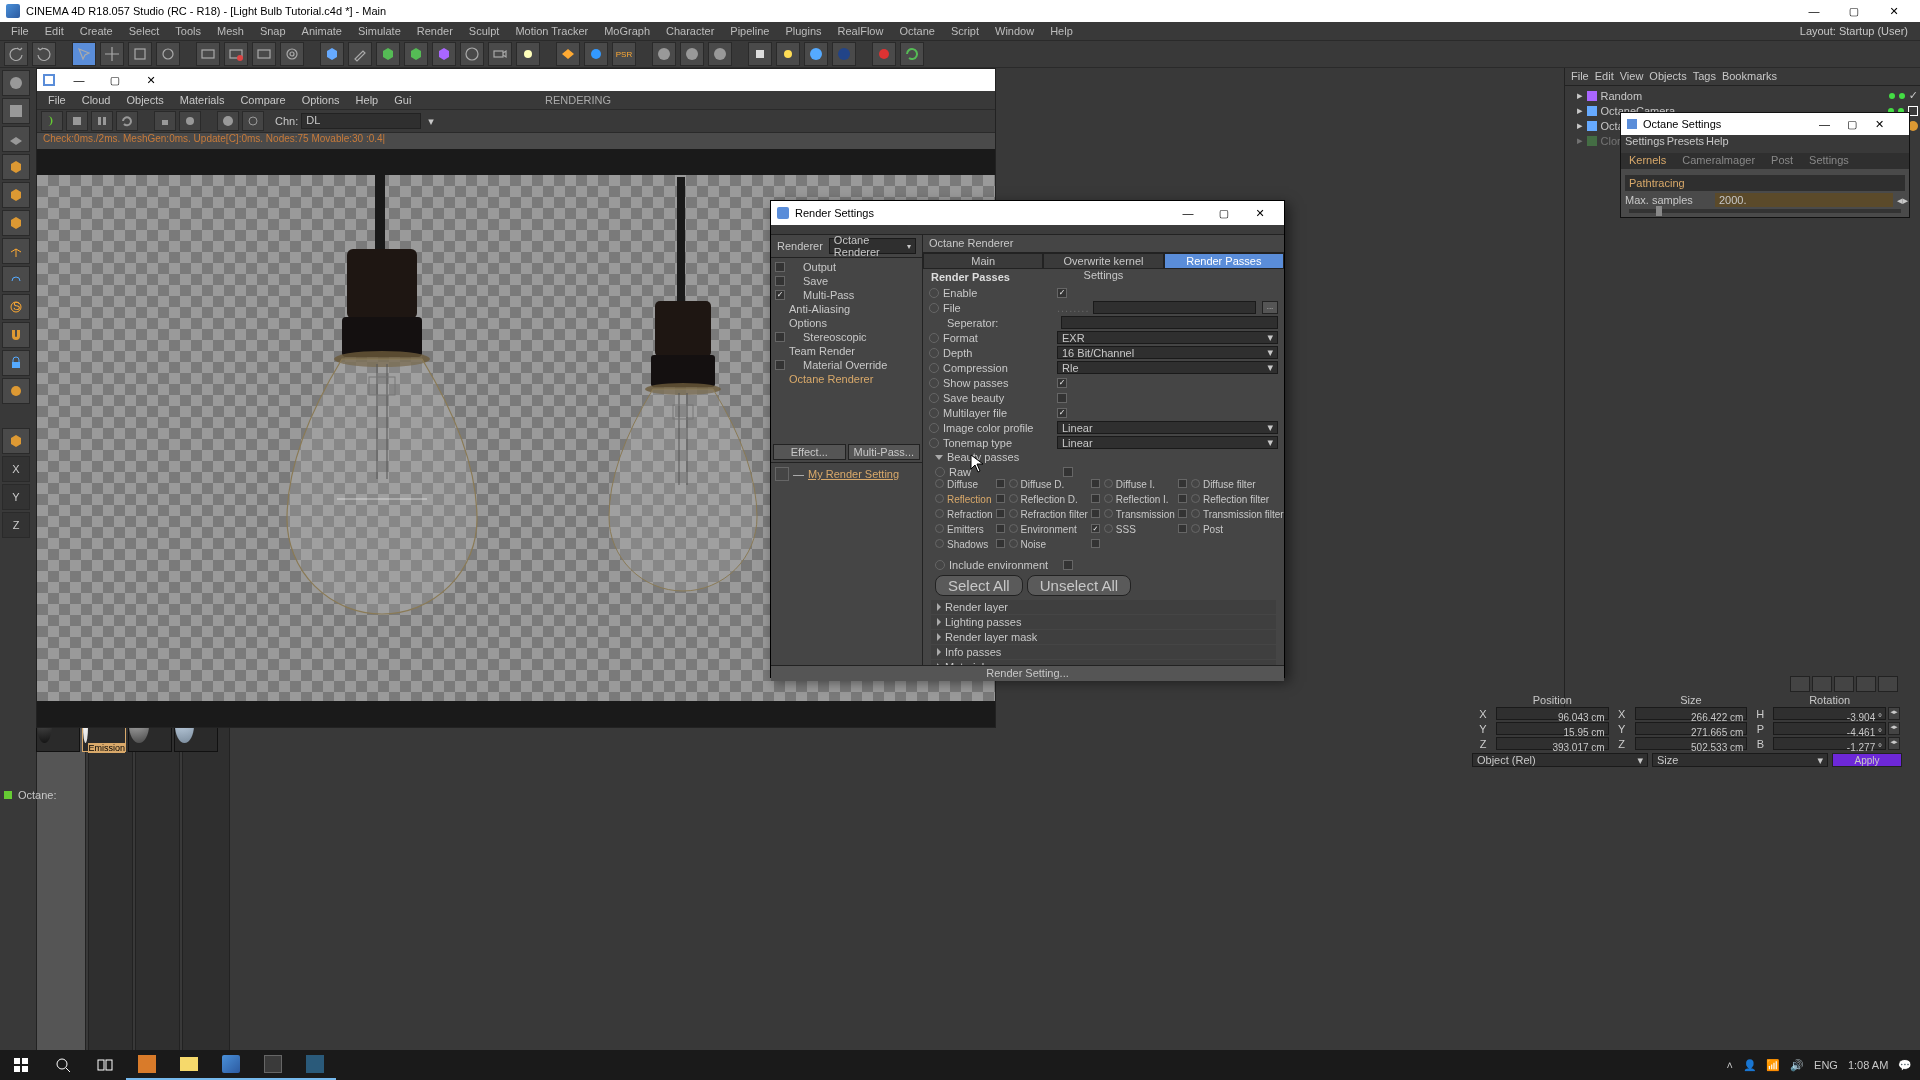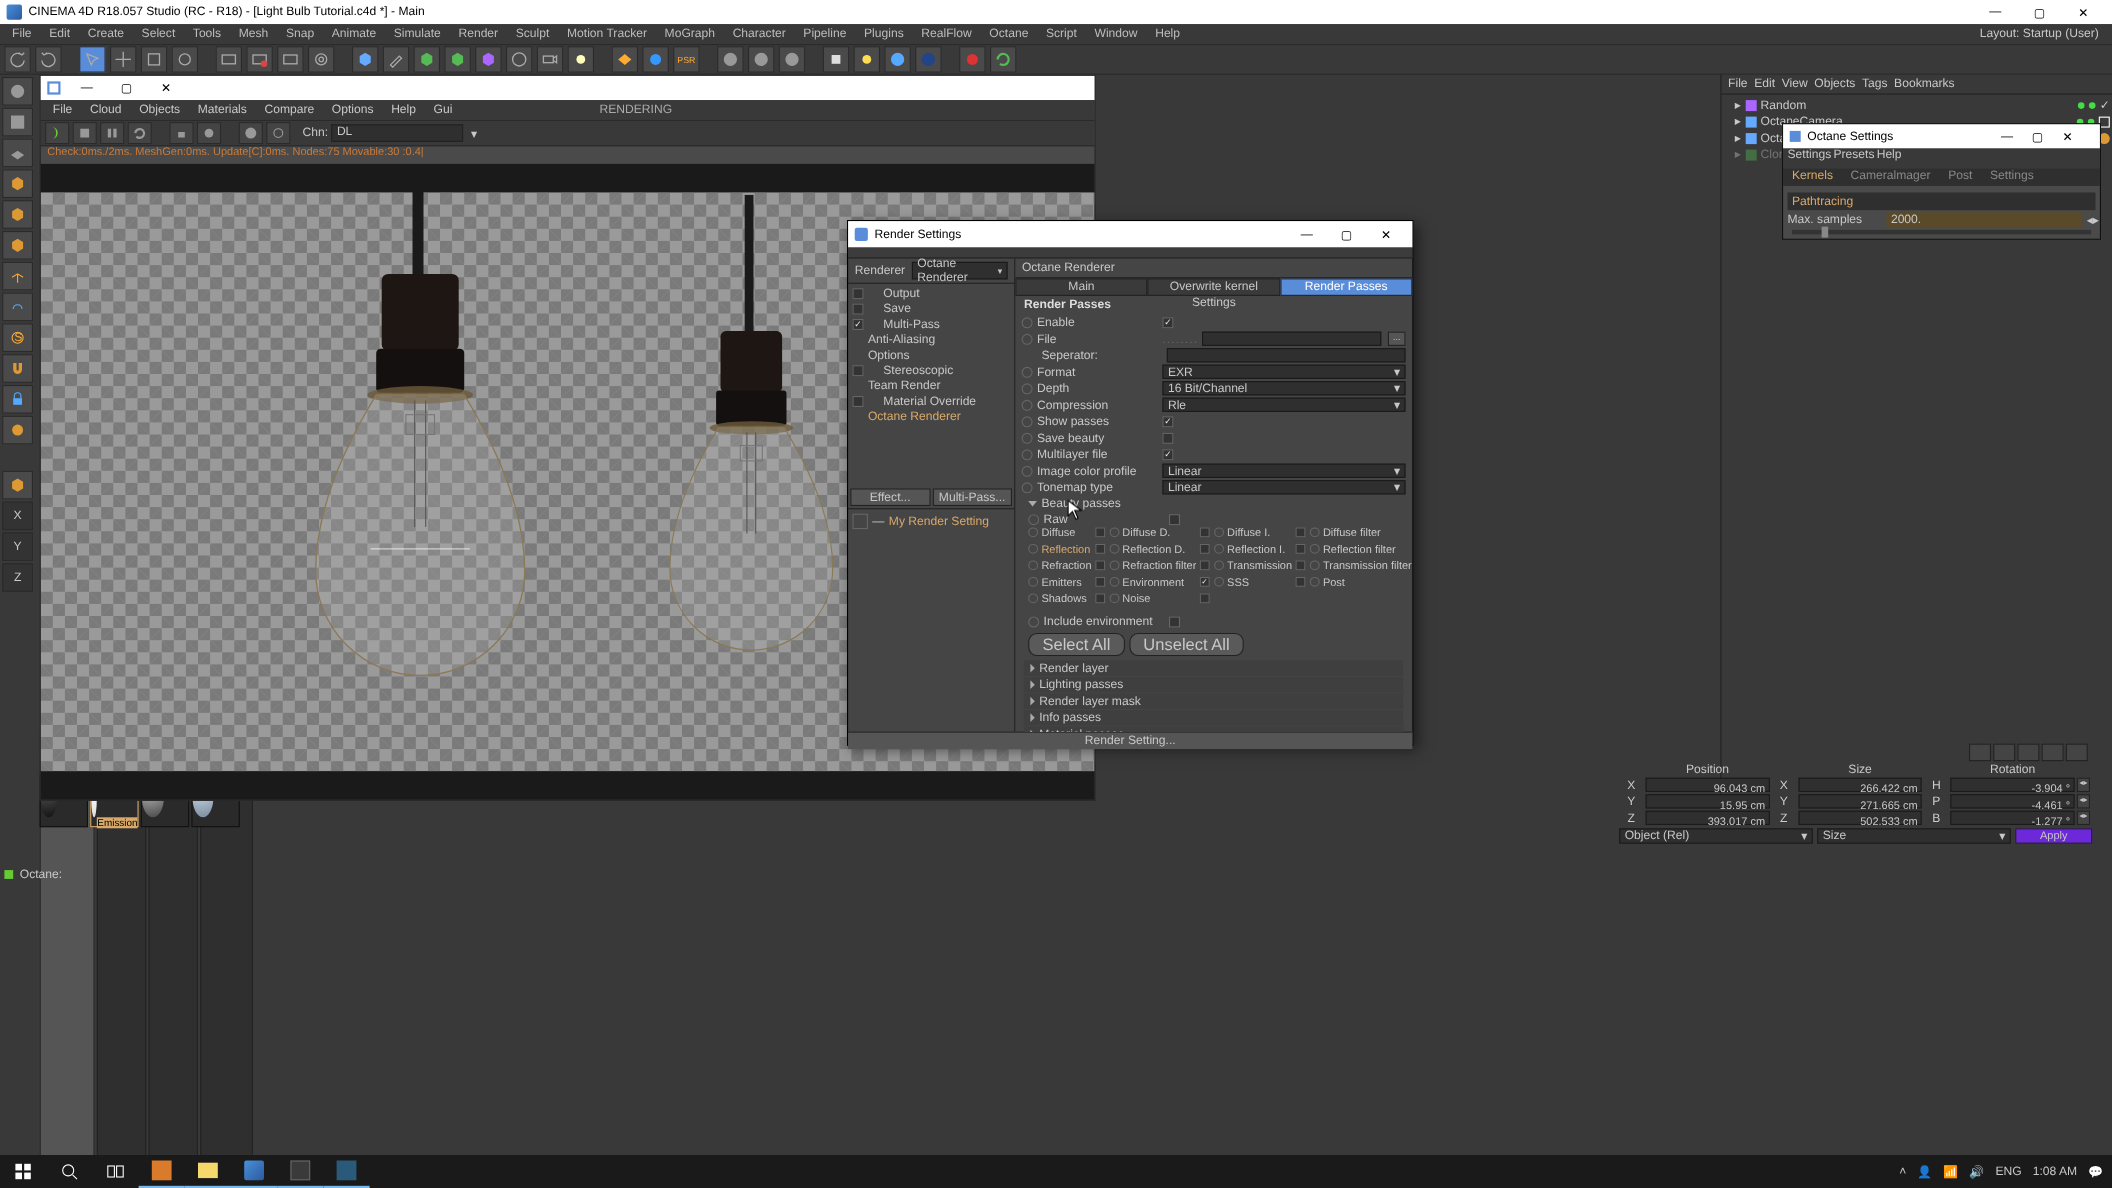--- a/index.html
+++ b/index.html
@@ -81,21 +81,21 @@
 .rs-rend-sel .arr{font-size:8px;}
 .rs-tree{flex:1;padding:2px 0;}
 .rs-ti{display:flex;align-items:center;height:14px;padding:0 4px;gap:4px;cursor:pointer;}
 .rs-ti .ck{width:10px;height:10px;border:1px solid #666;background:#333;font-size:8px;line-height:8px;text-align:center;color:#eee;}
 .rs-ti .nm{padding-left:14px;}
 .rs-ti.sel .nm{color:#d9a96a;}
 .rs-btns{display:flex;gap:2px;padding:2px;}
 .rs-btn{flex:1;height:16px;background:#555;border:1px solid #222;text-align:center;line-height:14px;cursor:pointer;}
 .rs-preset{display:flex;align-items:center;padding:4px;gap:4px;border-top:1px solid #222;}
 .rs-preset .ic{width:14px;height:14px;border:1px solid #666;}
-.rs-preset .pn{color:#d9a96a;}
+.rs-preset .pn{color:#d9a96a;text-decoration:underline;}
 .rs-bottom{height:16px;background:#555;border-top:1px solid #222;text-align:center;line-height:14px;}
 .rs-right{flex:1;display:flex;flex-direction:column;overflow:hidden;}
 .rs-hdr{height:18px;padding:2px 6px;border-bottom:1px solid #222;}
 .rs-tabs{display:flex;}
 .rs-tab{flex:1;height:16px;background:#3a3a3a;border:1px solid #222;text-align:center;line-height:14px;cursor:pointer;}
 .rs-tab.act{background:#5a8dd9;color:#fff;}
 .rs-sec{padding:2px 8px;font-weight:bold;color:#ddd;}
 .rs-form{padding:0 6px;overflow-y:auto;flex:1;}
 .rs-fr{display:flex;align-items:center;height:15px;gap:4px;}
 .rs-fr .rad{width:10px;height:10px;border:1px solid #666;border-radius:50%;}

